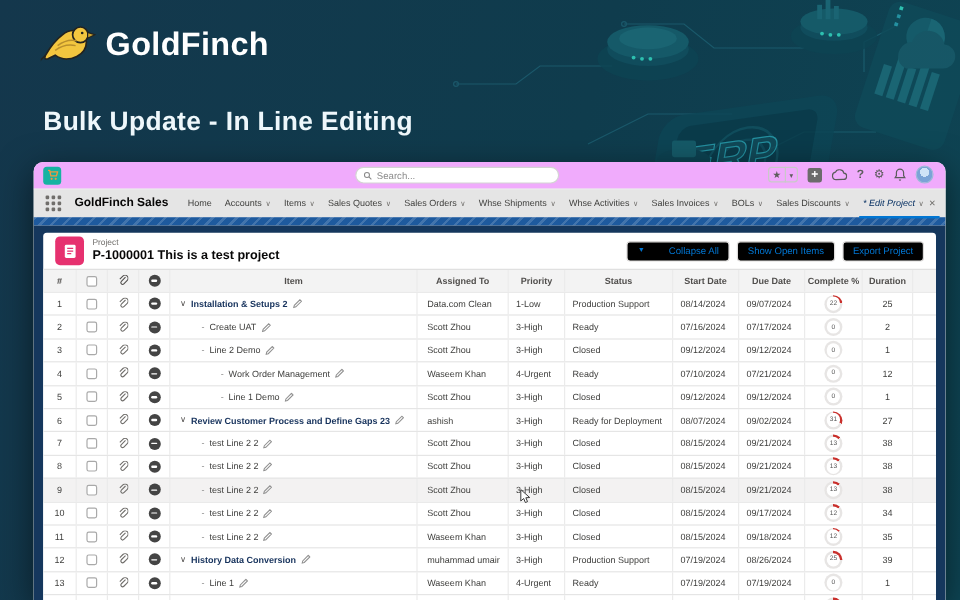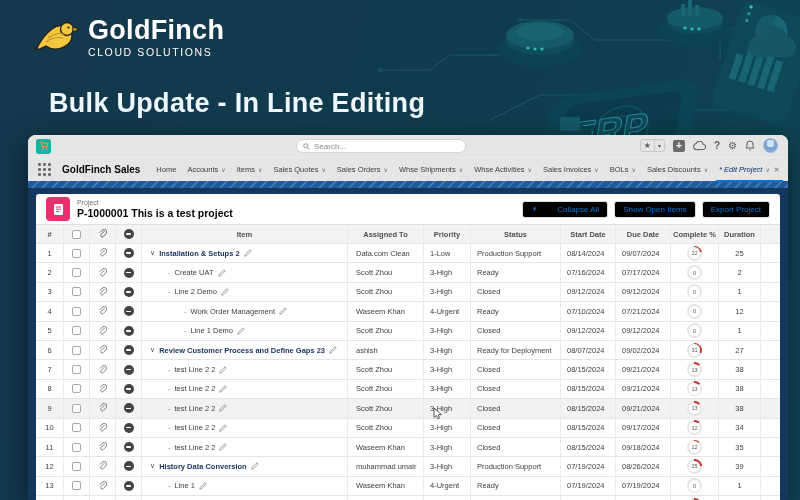--- a/index.html
+++ b/index.html
@@ -6,28 +6,28 @@
   html,body { width:800px; height:500px; overflow:hidden; }
   body { font-family:"Liberation Sans", sans-serif; }
   .page { position:relative; width:800px; height:500px; overflow:hidden;
           background:linear-gradient(105deg,#14374c 0%,#0f3c4d 55%,#0e4554 100%); }
 
   
   .banner-art { position:absolute; top:0; right:0; pointer-events:none; }
   .logo { position:absolute; left:34px; top:16px; display:flex; align-items:center; gap:8px; }
   .logo-text .brand { color:#fff; font-size:27px; font-weight:700; letter-spacing:.3px; line-height:1; }
   .logo-text .sub { color:#fff; font-size:10.5px; letter-spacing:1.6px; margin-top:2px; }
-  .headline { position:absolute; left:49px; top:88px; color:#eef7fb; font-size:27px; font-weight:700; letter-spacing:.3px;text-align:center; }
+  .headline { position:absolute; left:36px; top:88px; color:#eef7fb; font-size:22px; font-weight:700; letter-spacing:.3px;text-align:center; }
 
   
   .window { position:absolute; left:28px; top:135px; width:760px; height:365px;
             background:#fff; border-radius:8px 8px 0 0; overflow:hidden;
             box-shadow:0 8px 28px rgba(0,0,0,.5); }
 
-  .chrome { height:22px; display:flex; align-items:center; padding:0 8px; background:#e5e5e5; position:relative; }
+  .chrome { height:22px; display:flex; align-items:center; padding:0 8px; background:#f0abfc; position:relative; }
   .favicon { width:15px; height:15px; border-radius:3px; background:#16b3a2; display:flex; align-items:center; justify-content:center; }
   .searchbox { position:absolute; left:268px; top:4px; width:170px; height:14px; border:1px solid #d4d4d4;
                border-radius:8px; display:flex; align-items:center; gap:4px; padding:0 6px; color:#8a8a8a; font-size:8px; background:#fff; }
   .top-icons { position:absolute; right:10px; top:3px; display:flex; align-items:center; gap:8px; color:#5c5c5c; }
   .fav-pill { display:flex; align-items:center; border:1px solid #c9c9c9; border-radius:3px; height:13px; font-size:8px; }
   .fav-pill span { padding:0 3px; }
   .fav-pill .sep { border-left:1px solid #c9c9c9; height:13px; padding:0; }
   .ticon { font-size:10px; line-height:1; }
   .plusbox { width:12px; height:12px; background:#6b6b6b; color:#fff; border-radius:2px; font-size:10px; line-height:12px; text-align:center; font-weight:700; }
   .avatar { width:15px; height:15px; border-radius:50%; background:radial-gradient(circle at 50% 35%,#cfe3f7 0 35%,#7aa3d6 36% 100%); border:1px solid #9db9d9; }
@@ -175,21 +175,20 @@
     <svg width="46" height="42" viewBox="0 0 46 42">
       <path d="M4 30 Q2 34 6 33 L12 30 Q20 36 30 31 Q38 27 38 19 Q38 12 31 10 Q24 8 18 13 Q10 19 4 30 Z" fill="#f3c63f" stroke="#23231f" stroke-width="1.4"></path>
       <circle cx="33" cy="13" r="6.5" fill="#f3c63f" stroke="#23231f" stroke-width="1.4"></circle>
       <path d="M39 11 L45 13 L39 16 Z" fill="#caa22f" stroke="#23231f" stroke-width="1"></path>
       <circle cx="34.5" cy="11.5" r="1.1" fill="#23231f"></circle>
       <path d="M14 22 Q22 16 30 18 M12 26 Q20 20 29 22" stroke="#b98f2c" stroke-width="1.2" fill="none"></path>
       <path d="M4 30 L-2 36" stroke="#23231f" stroke-width="1.2"></path>
     </svg>
     <div class="logo-text">
       <div class="brand">GoldFinch</div>
-      <div class="sub">CLOUD SOLUTIONS</div>
     </div>
   </div>
 
   <div class="headline">Bulk Update - In Line Editing</div>
 
   <div class="window">
 
     <div class="chrome">
       <div class="favicon">
         <svg width="10" height="10" viewBox="0 0 10 10">

